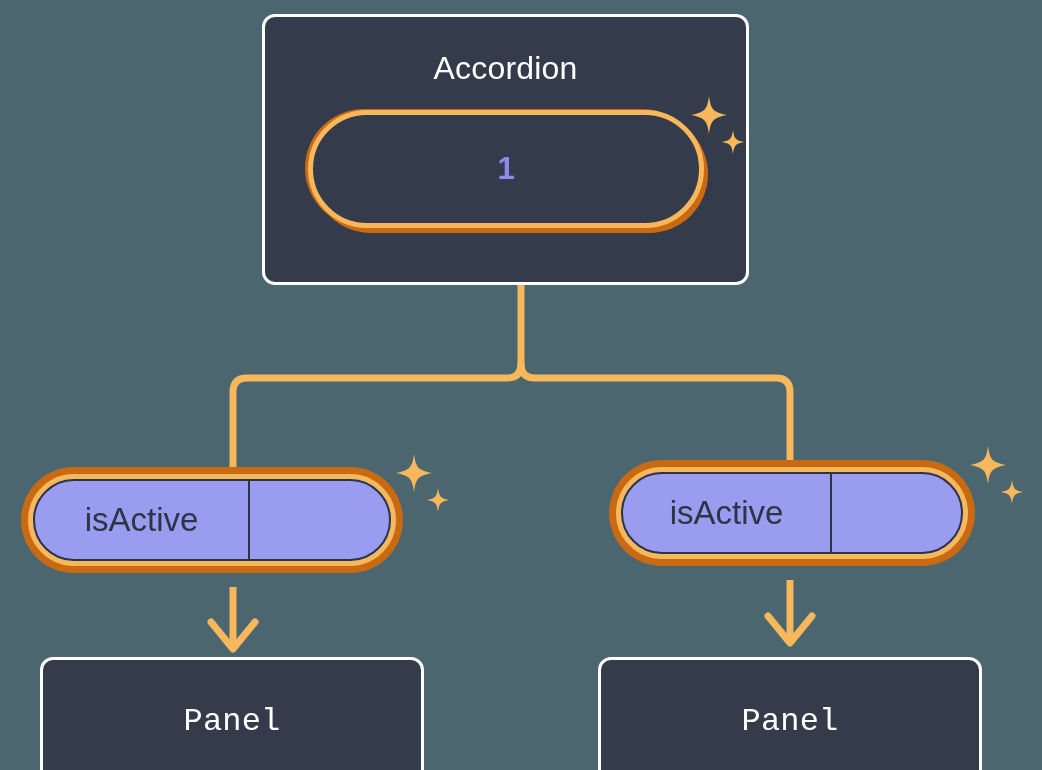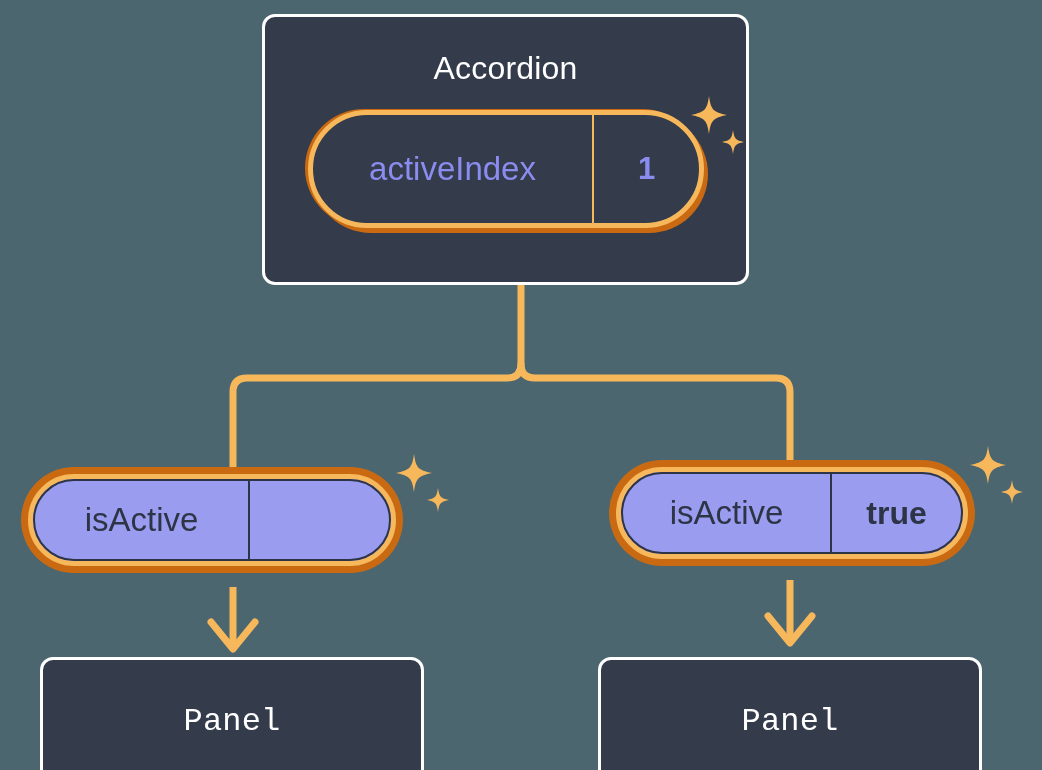--- a/index.html
+++ b/index.html
@@ -202,21 +202,20 @@
     <path d="M 790 568 L 790 628" fill="none" stroke="#f7b85c" stroke-width="7" stroke-linecap="butt"></path>
     <path d="M 768 604 L 790 631 L 812 604" fill="none" stroke="#f7b85c" stroke-width="7" stroke-linecap="round" stroke-linejoin="round"></path>
   </svg>
 
   <div id="accordion-card" class="card">
     <div class="card-title">Accordion</div>
   </div>
 
   <div id="pill-active-index" class="pill">
     <div class="pill-inner">
-      <div class="pill-key">activeIndex</div>
       <div class="pill-val">1</div>
     </div>
   </div>
 
   <svg id="sparkle-accordion" class="sparkle-group" viewBox="0 0 62 68" aria-hidden="true">
     <path d="M22 2 C24 16 26 18 40 21 C26 24 24 26 22 40 C20 26 18 24 4 21 C18 18 20 16 22 2 Z" fill="#f7b85c"></path>
     <path d="M46 36 C47.3 45 48.6 46.3 57 48 C48.6 49.7 47.3 51 46 60 C44.7 51 43.4 49.7 35 48 C43.4 46.3 44.7 45 46 36 Z" fill="#f7b85c"></path>
   </svg>
 
   <div id="pill-is-active-false" class="pill pill-state">
@@ -230,21 +229,20 @@
     <path d="M46 36 C47.3 45 48.6 46.3 57 48 C48.6 49.7 47.3 51 46 60 C44.7 51 43.4 49.7 35 48 C43.4 46.3 44.7 45 46 36 Z" fill="#f7b85c"></path>
   </svg>
 
   <div id="panel-left" class="card panel-card">
     <div class="card-title">Panel</div>
   </div>
 
   <div id="pill-is-active-true" class="pill pill-state">
     <div class="pill-inner">
       <div class="pill-key">isActive</div>
-      <div class="pill-val">true</div>
     </div>
   </div>
 
   <svg id="sparkle-true" class="sparkle-group" viewBox="0 0 62 68" aria-hidden="true">
     <path d="M22 2 C24 16 26 18 40 21 C26 24 24 26 22 40 C20 26 18 24 4 21 C18 18 20 16 22 2 Z" fill="#f7b85c"></path>
     <path d="M46 36 C47.3 45 48.6 46.3 57 48 C48.6 49.7 47.3 51 46 60 C44.7 51 43.4 49.7 35 48 C43.4 46.3 44.7 45 46 36 Z" fill="#f7b85c"></path>
   </svg>
 
   <div id="panel-right" class="card panel-card">
     <div class="card-title">Panel</div>

